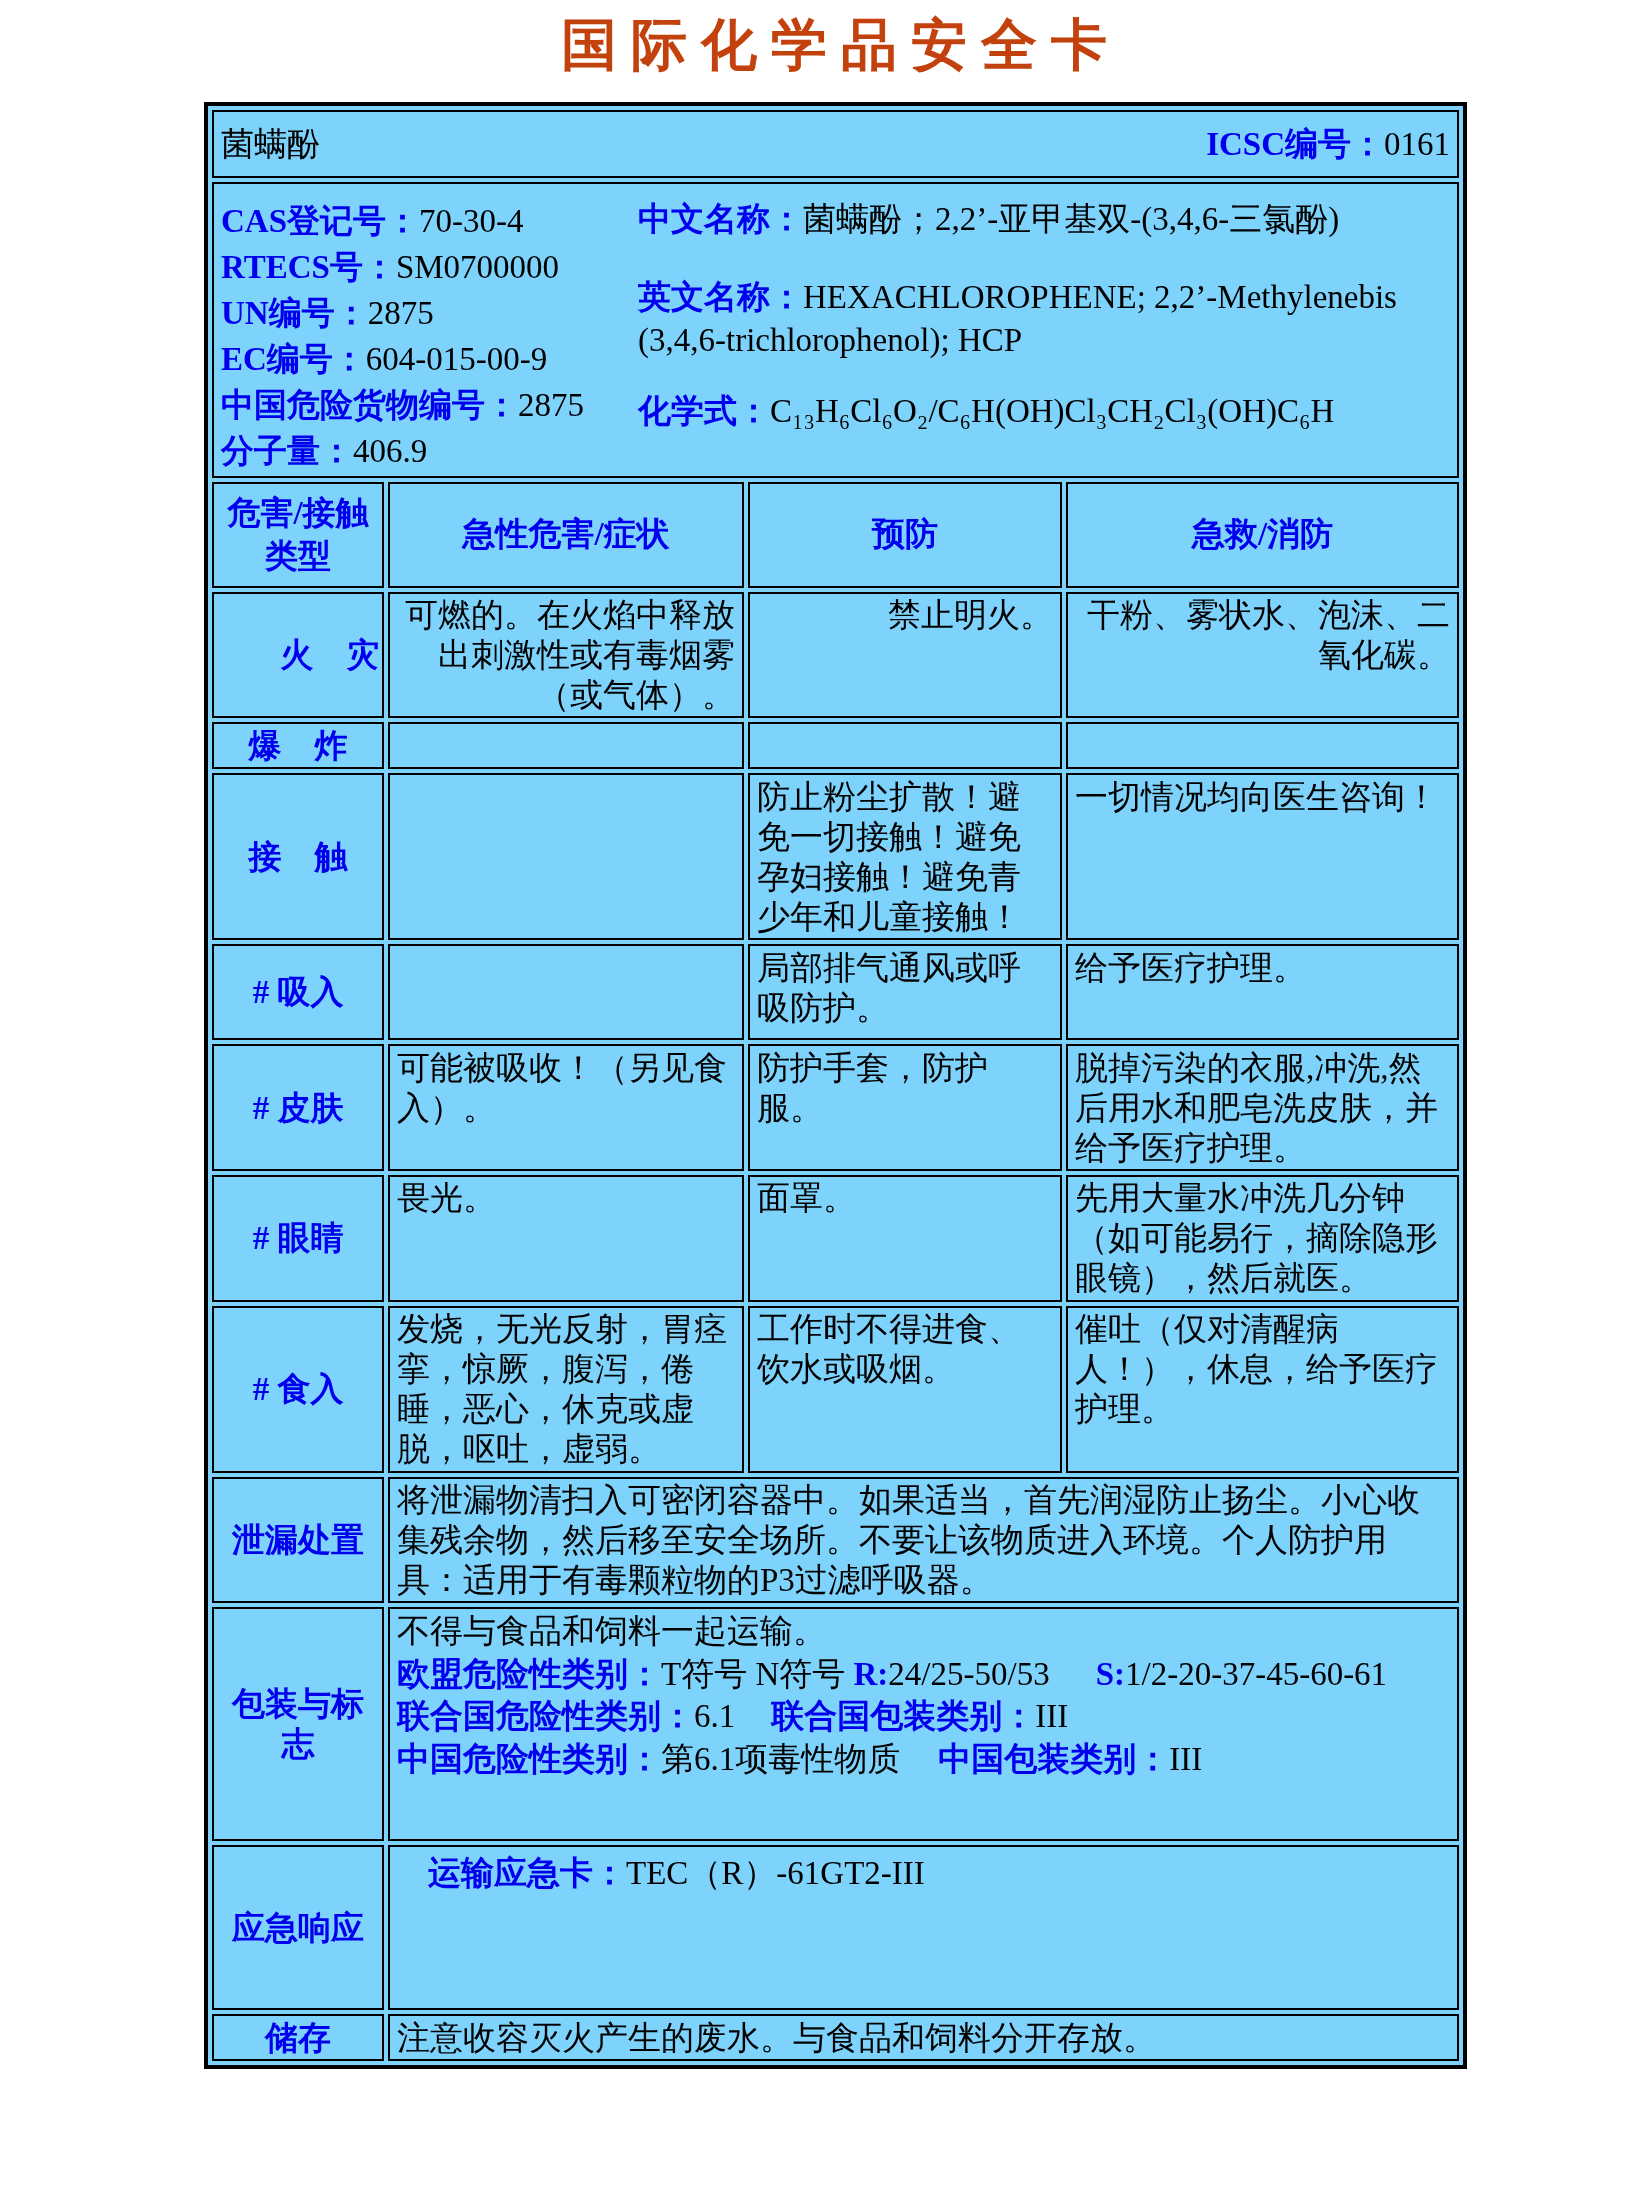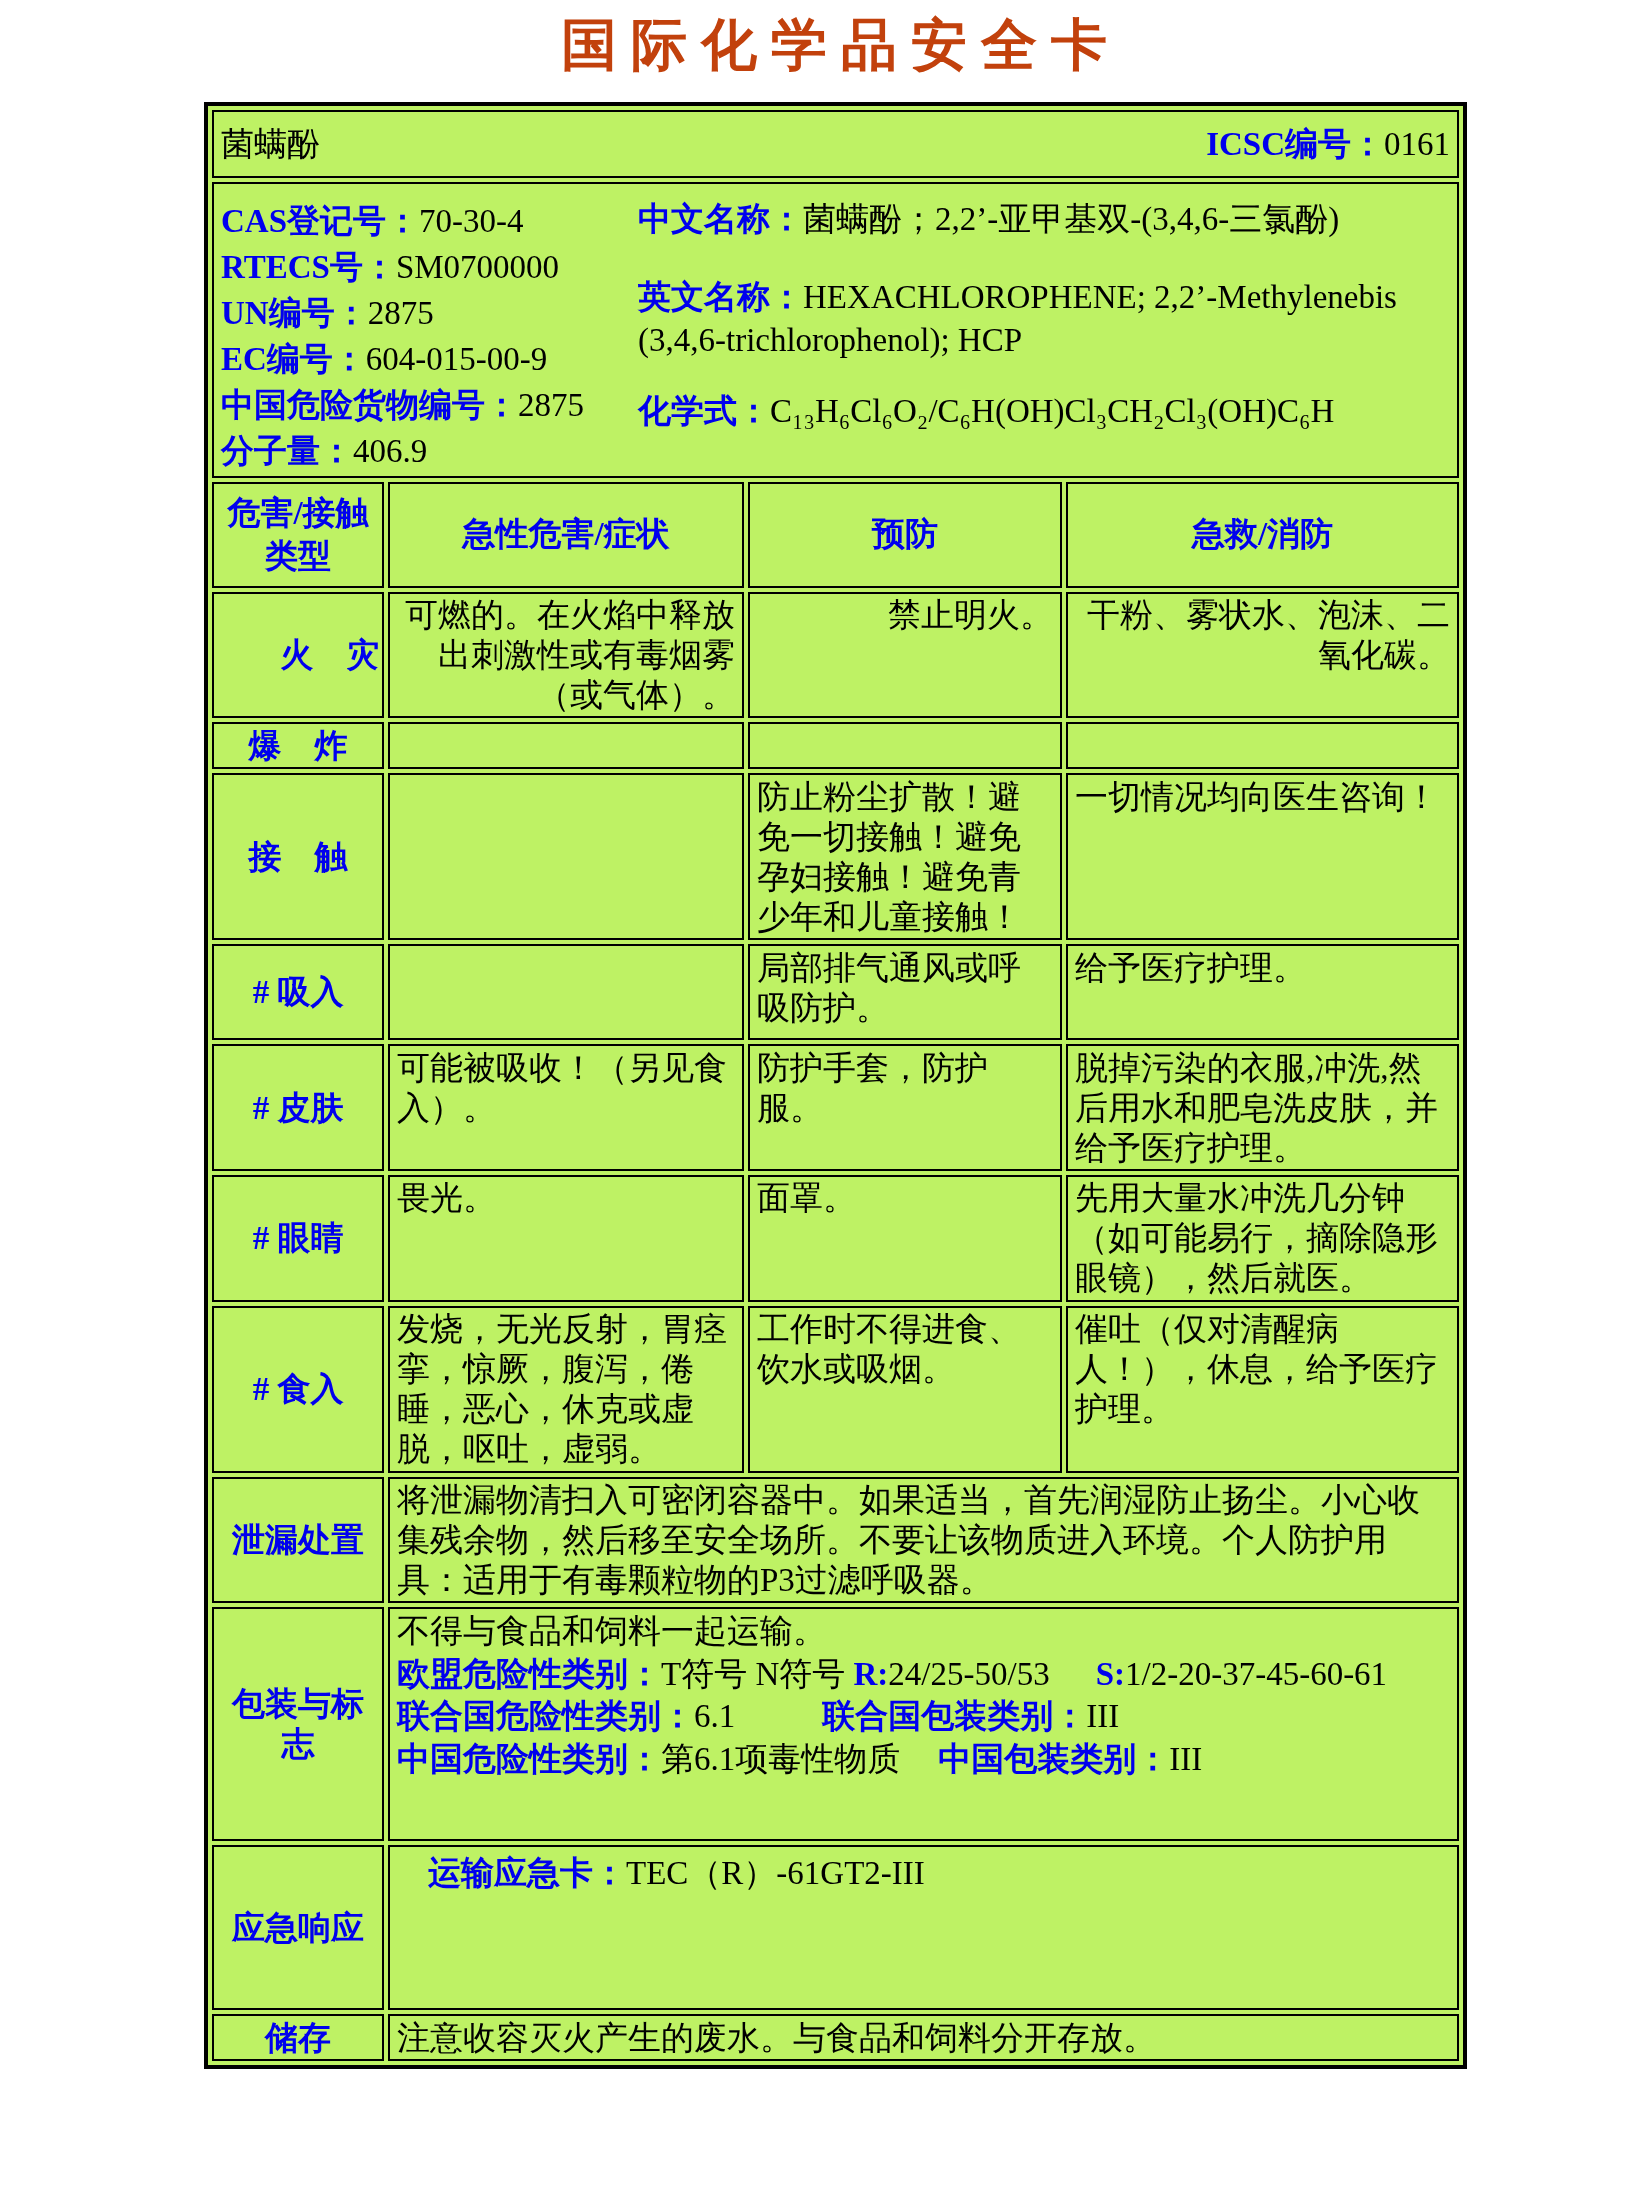--- a/index.html
+++ b/index.html
@@ -7,21 +7,21 @@
     width:1645px;height:2205px;background:#ffffff;
     font-family:"Liberation Serif","DejaVu Serif",serif;color:#000;
   }
   .page{width:1260px;margin-left:204px;padding-top:5.6px;}
   h1.title{
     color:#c2410c;font-weight:bold;font-size:56px;letter-spacing:14px;
     text-align:center;text-indent:14px;margin:2.8px 0 18px 0;
   }
   table.card{
     border-collapse:separate;border-spacing:4.2px;
-    border:4.2px solid #000;table-layout:fixed;width:1260px;background:#bef264;
+    border:4.2px solid #000;table-layout:fixed;width:1260px;background:#7dd3fc;
   }
   td{
     border:2.8px solid #000;box-sizing:border-box;
     padding:1.4px 7px;vertical-align:top;
     font-size:33px;line-height:40px;color:#000;
     overflow:hidden;
   }
   .lbl{color:#0000ee;font-weight:bold;}
   td.rowlabel{
     color:#0000ee;font-weight:bold;text-align:center;vertical-align:middle;
@@ -54,21 +54,21 @@
   .info-flex{display:flex;padding-top:12.5px;}
   .info-ids{width:417px;flex:0 0 417px;}
   .id-line{line-height:46px;white-space:nowrap;font-size:33px;}
   .info-names{flex:1;}
   .info-names p{margin:0;font-size:33px;line-height:42px;}
   .info-names p.p-cn{margin-bottom:36px;}
   .info-names p.p-en{margin-bottom:28px;line-height:43px;}
 
   .pkg-line{margin:0 0 2.8px 0;}
   .gap-s{margin-left:46px;}
-  .gap-un{margin-left:87px;}
+  .gap-un{margin-left:36px;}
   .gap-cn{margin-left:38px;}
 
   .emg-line{padding-left:31px;padding-top:4.2px;}
 </style>
 </head>
 <body>
 
 <div class="page">
 
   <h1 class="title">国际化学品安全卡</h1>

